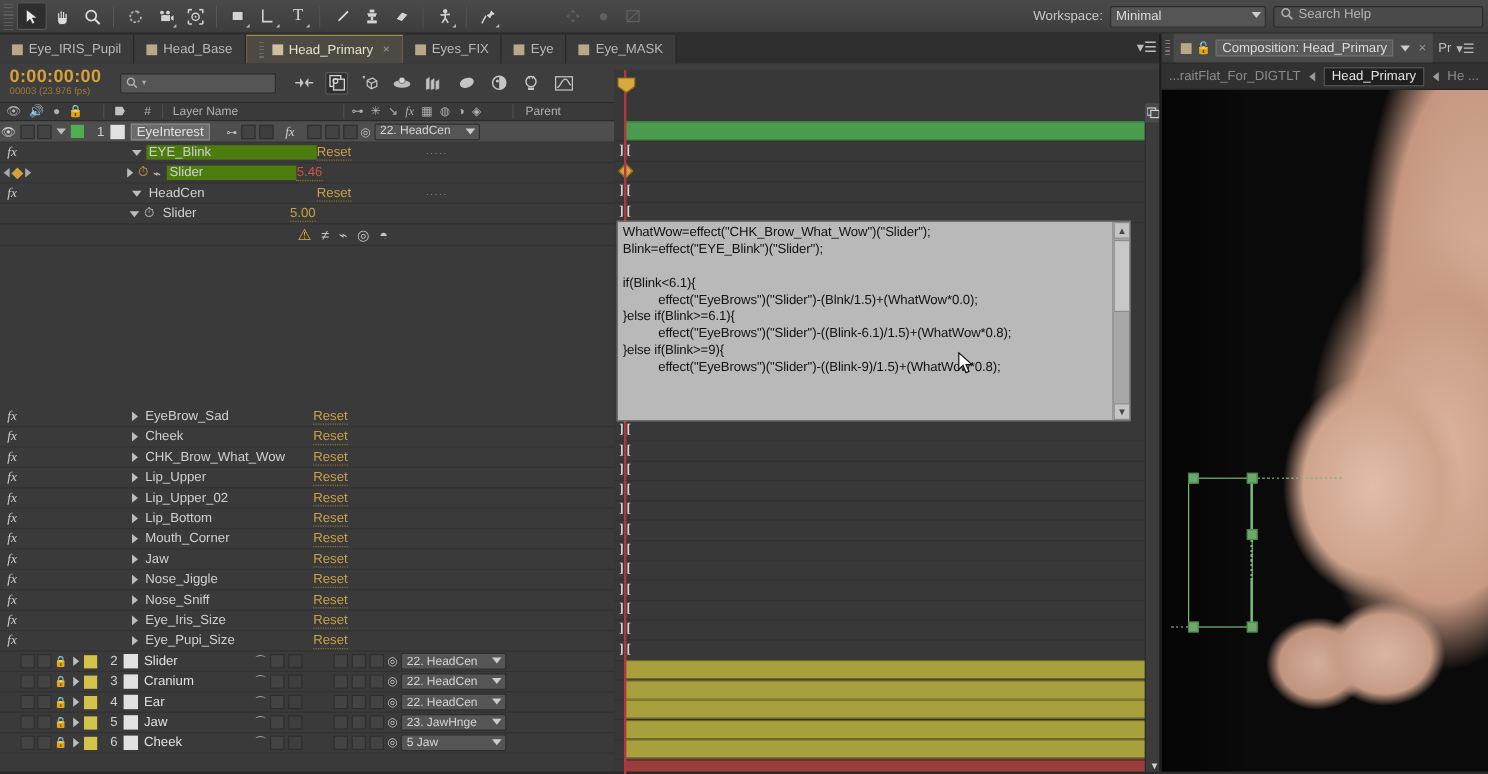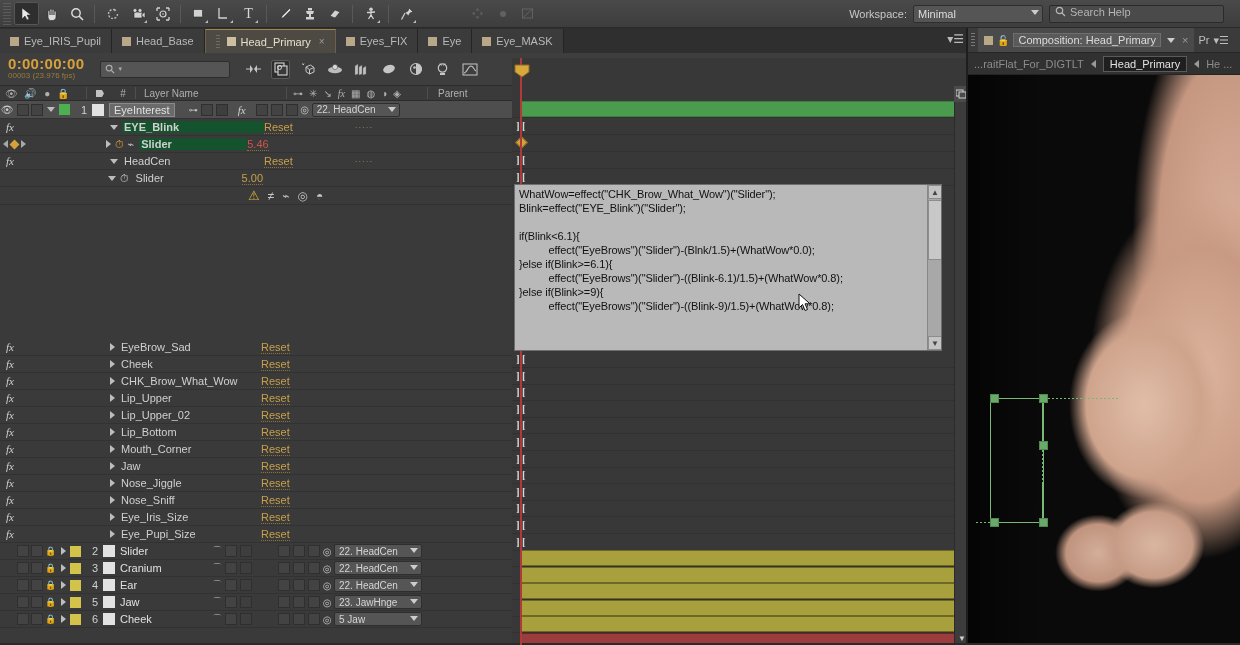--- a/index.html
+++ b/index.html
@@ -27,21 +27,21 @@
     color:#d8d8d8; font-size:13px; cursor:pointer; position:relative;
   }
   .tool.active { background:#2e2e2e; border:1px solid #555; border-radius:2px; }
   .tool svg { display:block; }
   .tsep { width:1px; height:18px; background:#2e2e2e; margin:0 5px;
           border-right:1px solid #585858; }
   .tool .corner { position:absolute; right:3px; bottom:2px;
     width:0;height:0;border-left:3px solid transparent;border-bottom:3px solid #bbb;}
   .dim { opacity:.4; }
 
-  .ws-wrap { margin-left:auto; display:flex; align-items:center; gap:6px; padding-right:16px; }
+  .ws-wrap { margin-left:auto; display:flex; align-items:center; gap:6px; padding-right:4px; }
   .ws-label { color:#c8c8c8; font-size:11px; }
   .ws-select {
     width:130px; height:18px; background:#555; border:1px solid #2e2e2e;
     border-radius:2px; display:flex; align-items:center; padding:0 4px;
     color:#ddd; font-size:11px; position:relative;
   }
   .ws-select .arw { position:absolute; right:3px; top:4px;
     width:0;height:0;border-left:4px solid transparent;border-right:4px solid transparent;
     border-top:5px solid #ccc;}
   .help-box {
@@ -114,21 +114,21 @@
   .tri-r { width:0;height:0;border-top:4px solid transparent;border-bottom:4px solid transparent;
          border-left:5px solid #bdbdbd; margin:0 4px; }
   .lcolor { width:11px;height:11px;margin-right:4px; }
   .lnum { width:18px; text-align:right; color:#d0d0d0; padding-right:5px; font-size:11px;}
   .lsrc { width:12px;height:12px;background:#e2e2e2;margin-right:5px; }
   .lname { color:#e0e0e0; }
   .lname.boxed { background:#6a6a6a; border:1px solid #8a8a8a; padding:0 4px; }
   .fxcol { width:22px; text-align:center; color:#d0d0d0; font-style:italic;
            font-family:"Liberation Serif", serif; font-size:11px; }
   .efname { color:#d0d0d0; }
-  .efname.hl { background:#14532d;font-weight:bold; }
+  .efname.hl { background:#4d7c0f; }
   .reset { color:#c8a04a; border-bottom:1px dotted #8b7132; cursor:pointer; }
   .valnum { border-bottom:1px dotted #8b7132; }
   .dots5 { color:#8b8b5a; letter-spacing:1px; font-size:8px; }
   .kfnav { display:flex; align-items:center; gap:3px; padding-left:3px; }
   .kfd { width:7px;height:7px;background:#d6a13a; transform:rotate(45deg); }
   .arrowl { width:0;height:0;border-top:4px solid transparent;border-bottom:4px solid transparent;
             border-right:5px solid #a8a8a8;}
   .arrowr { width:0;height:0;border-top:4px solid transparent;border-bottom:4px solid transparent;
             border-left:5px solid #a8a8a8;}
   .parentsel { width:88px; height:14px; background:#555; border:1px solid #2e2e2e;

